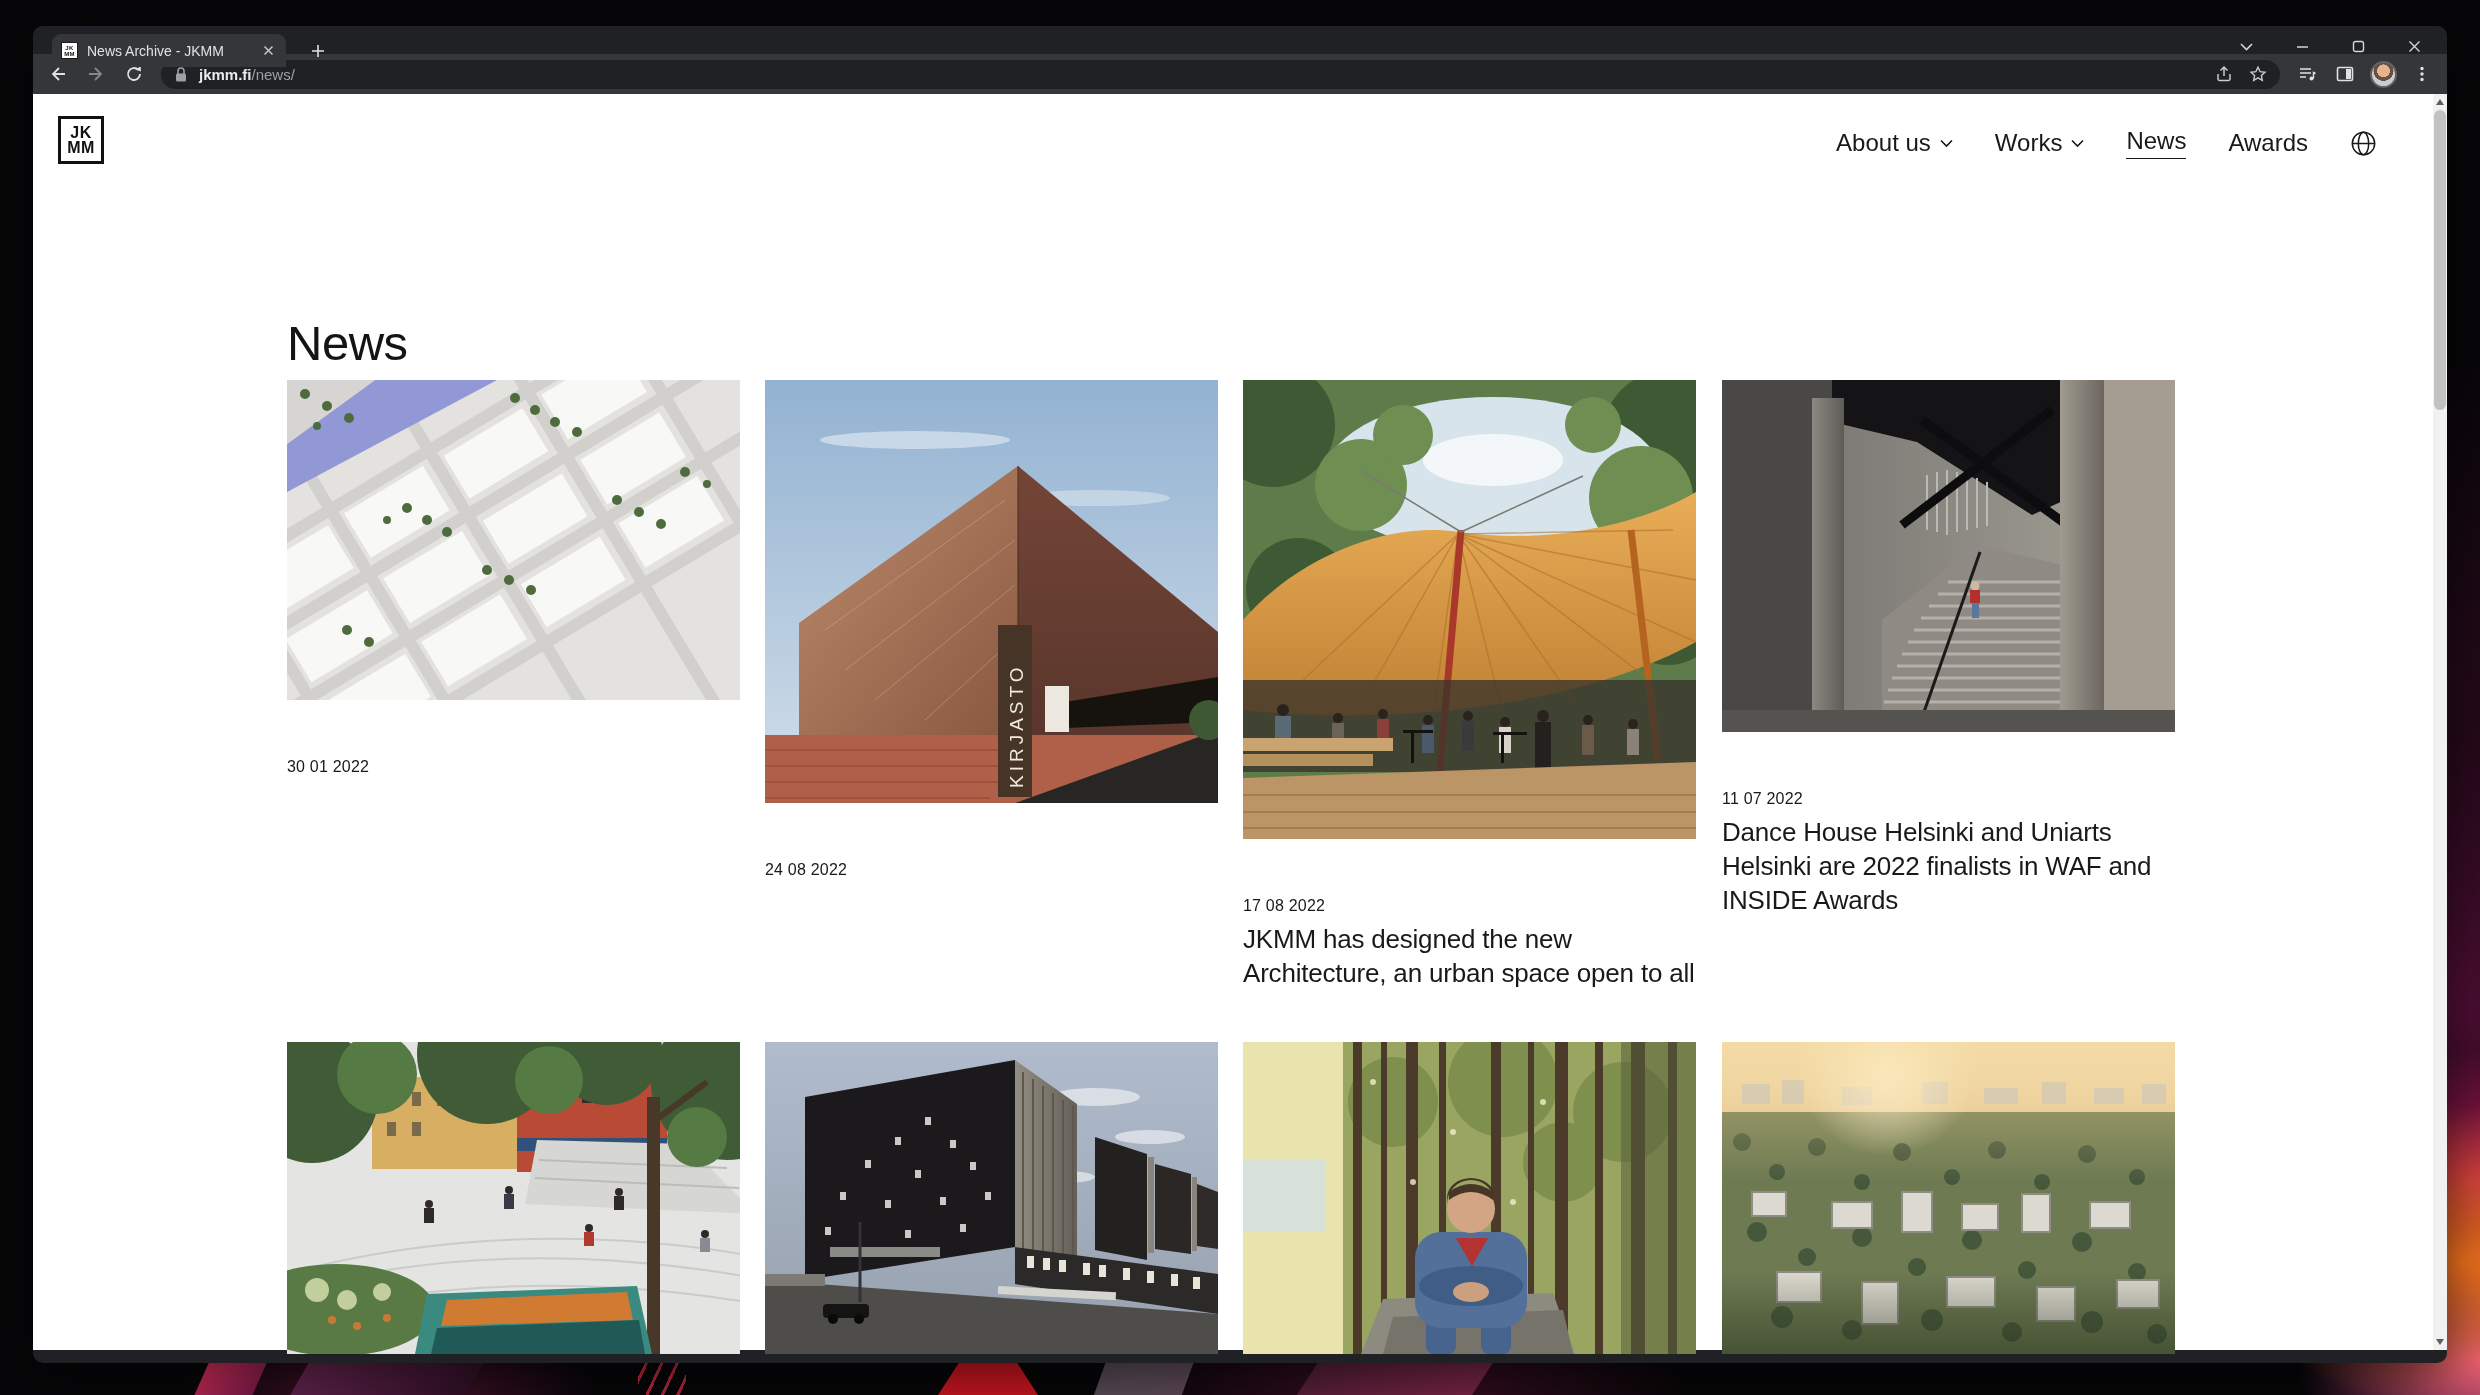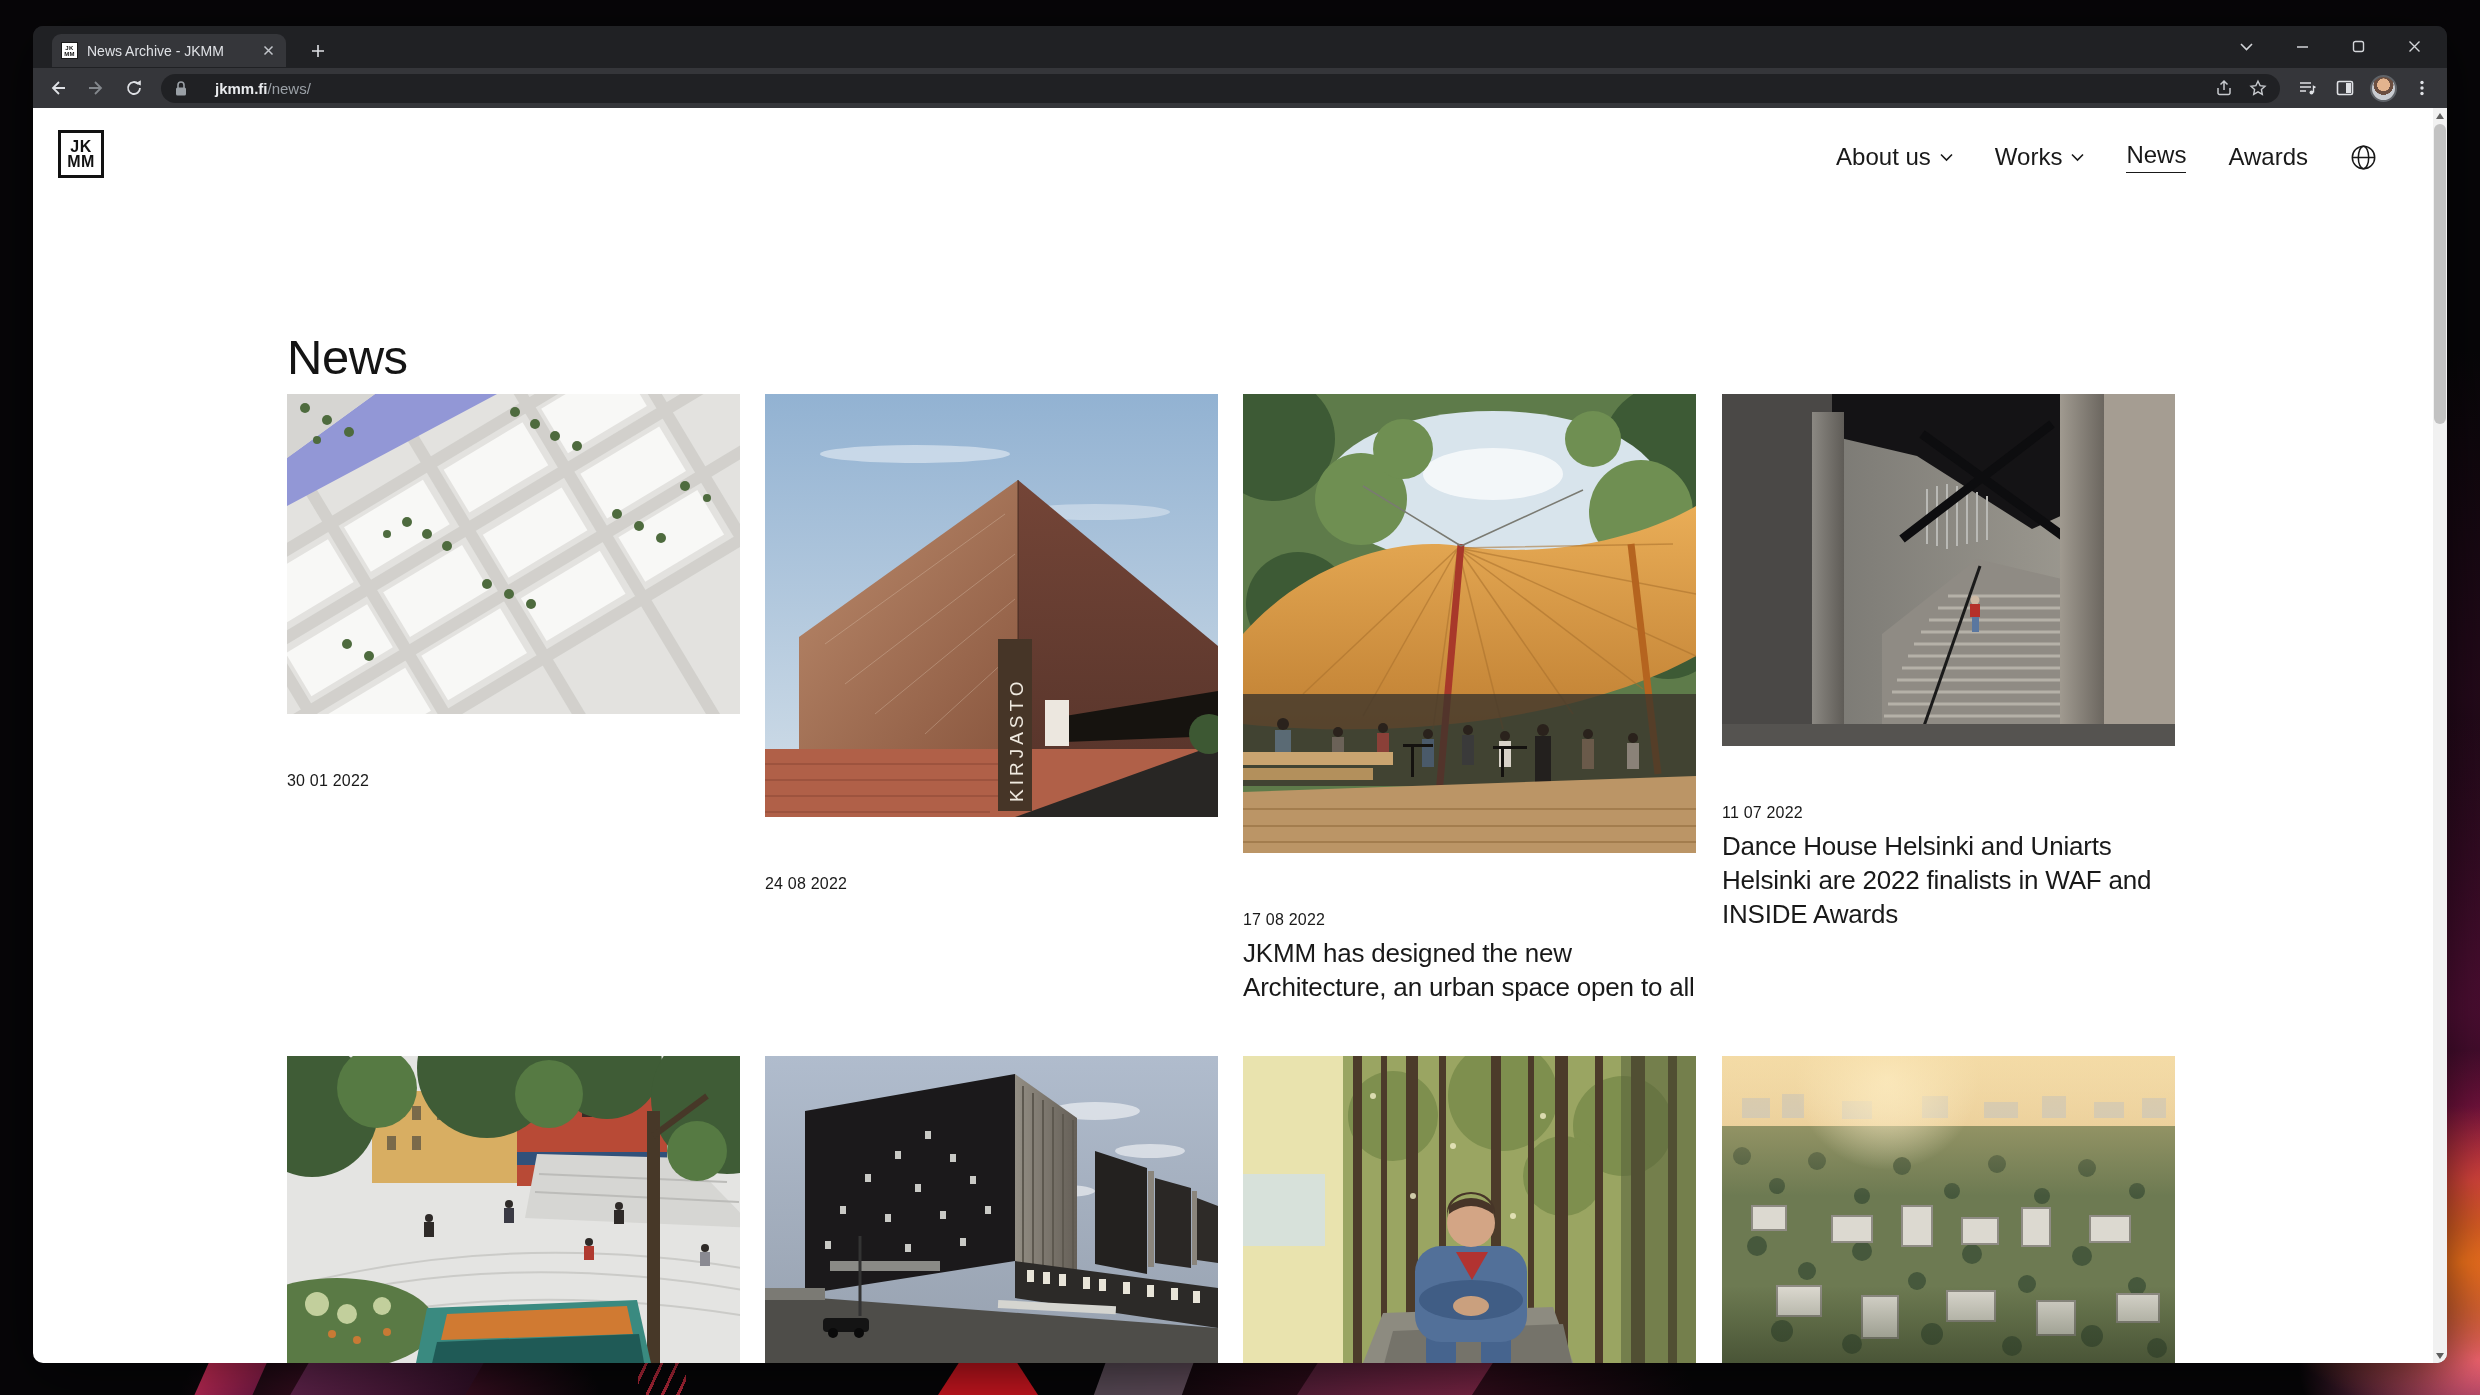--- a/index.html
+++ b/index.html
@@ -17,37 +17,37 @@
   .s1{left:202px;width:58px;background:linear-gradient(135deg,#e0315e,#7e1b4a);transform:skewX(-24deg);}
   .s2{left:300px;width:175px;background:linear-gradient(120deg,#6e2a58,#301028);transform:skewX(-30deg);opacity:.9;}
   .s3{left:638px;width:48px;background:repeating-linear-gradient(115deg,transparent 0 7px,#b5283a 7px 10px,transparent 10px 14px);}
   .s4{left:938px;width:100px;background:#ce1620;clip-path:polygon(22% 0,78% 0,100% 100%,0 100%);}
   .s5{left:1100px;width:88px;background:#8a7386;opacity:.65;transform:skewX(-20deg);}
   .s6{left:1308px;width:175px;background:linear-gradient(120deg,#5f2340,#8a2a4e);transform:skewX(-33deg);opacity:.85;}
 
   
   .window{position:absolute;left:33px;top:26px;width:2414px;height:1337px;z-index:2;
     border-radius:10px;overflow:hidden;background:#202124;box-shadow:0 12px 60px rgba(0,0,0,.6);}
-  .tabstrip{position:relative;height:42px;background:#202124;}
+  .tabstrip{position:relative;height:28px;background:#202124;}
   .tab{position:absolute;left:19px;top:8px;width:234px;height:33px;background:#35363a;
     border-radius:9px 9px 0 0;display:flex;align-items:center;padding:0 9px;box-sizing:border-box;}
   .favicon{width:17px;height:17px;background:#fff;border:1px solid #1a1a1a;box-sizing:border-box;
     display:flex;flex-direction:column;align-items:center;justify-content:center;flex:none;}
   .favicon span{font-size:6px;line-height:6px;font-weight:700;color:#111;letter-spacing:.3px;}
   .tab-title{flex:1;margin-left:9px;font-size:14px;color:#dfe1e5;white-space:nowrap;overflow:hidden;}
   .tab-close{width:18px;height:18px;display:flex;align-items:center;justify-content:center;border-radius:50%;flex:none;}
   .newtab{position:absolute;left:272px;top:12px;width:26px;height:26px;display:flex;align-items:center;justify-content:center;border-radius:50%;}
   .win-controls{position:absolute;right:10px;top:0;height:41px;display:flex;align-items:center;gap:26px;padding:0 8px;}
   .win-btn{width:30px;height:28px;display:flex;align-items:center;justify-content:center;}
 
   .toolbar{height:40px;background:#35363a;display:flex;align-items:center;padding:0 8px;gap:4px;}
   .tool-btn{width:34px;height:32px;display:flex;align-items:center;justify-content:center;border-radius:50%;flex:none;}
   .urlbar{flex:1;height:29px;margin:0 6px;background:#202124;border-radius:15px;display:flex;align-items:center;
     padding:0 5px 0 13px;color:#e8eaed;font-size:15px;}
-  .url-host{color:#e8eaed;font-weight:700;margin-left:27px;}
+  .url-host{color:#e8eaed;font-weight:700;margin-left:11px;}
   .url-path{color:#9aa0a6;}
   .urlbar .spacer{flex:1;}
   .avatar{width:27px;height:27px;border-radius:50%;flex:none;margin:0 4px;
     background:radial-gradient(circle at 50% 34%, #e3b48e 0 33%, #6b4f41 34% 52%, #c9ccd1 53%);
     border:2px solid #5f6368;box-sizing:border-box;}
 
   
   .page{position:relative;height:1256px;background:#ffffff;color:#191919;}
   .sb{position:absolute;right:0;top:0;bottom:0;width:14px;background:#f1f1f1;z-index:5;}
   .sb-up{position:absolute;top:5px;left:3px;width:0;height:0;border-left:4px solid transparent;border-right:4px solid transparent;border-bottom:6px solid #5f5f5f;}

